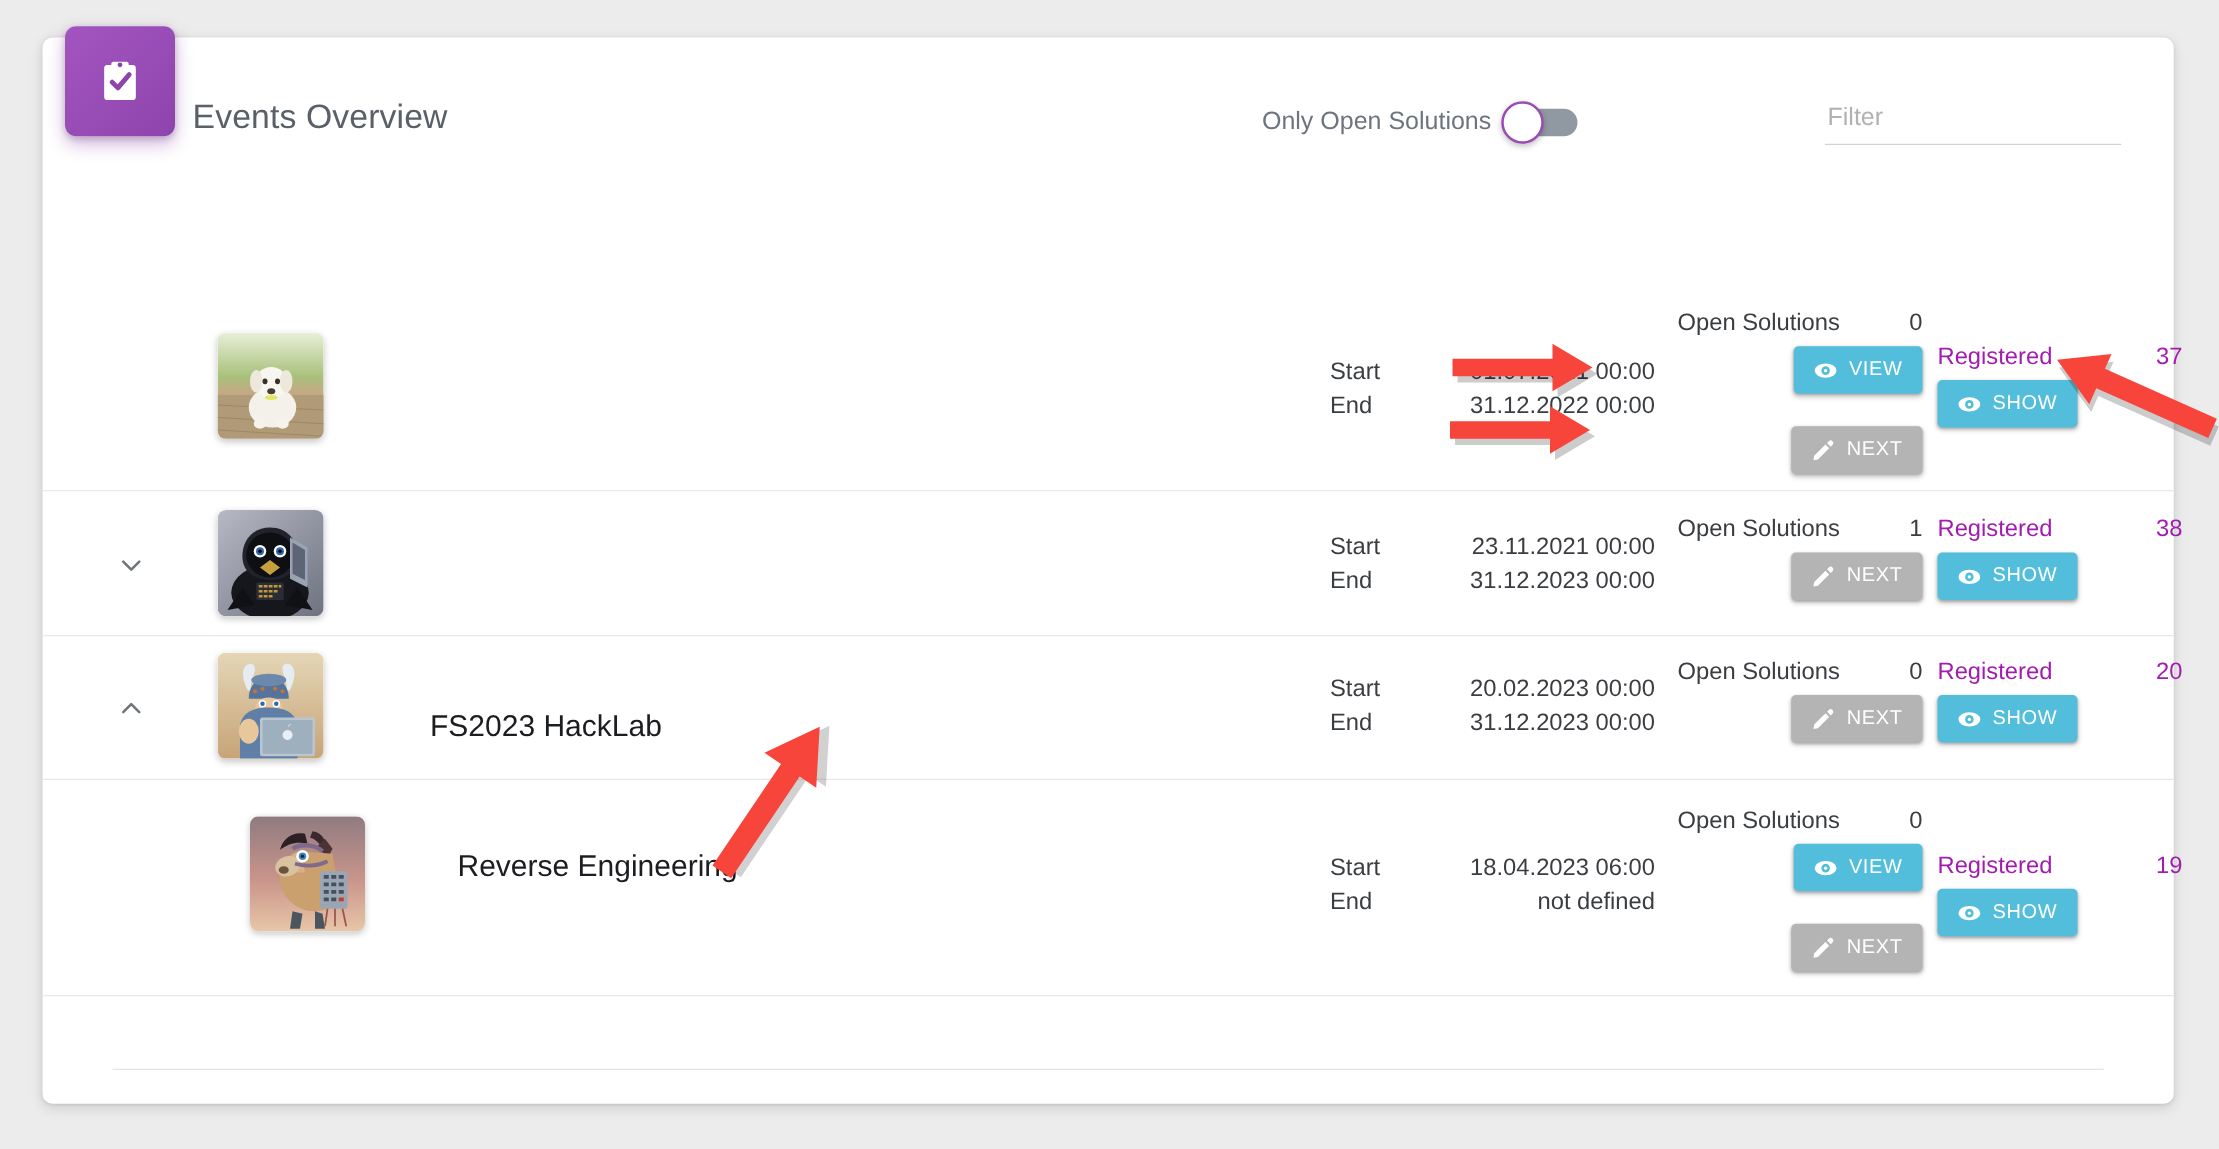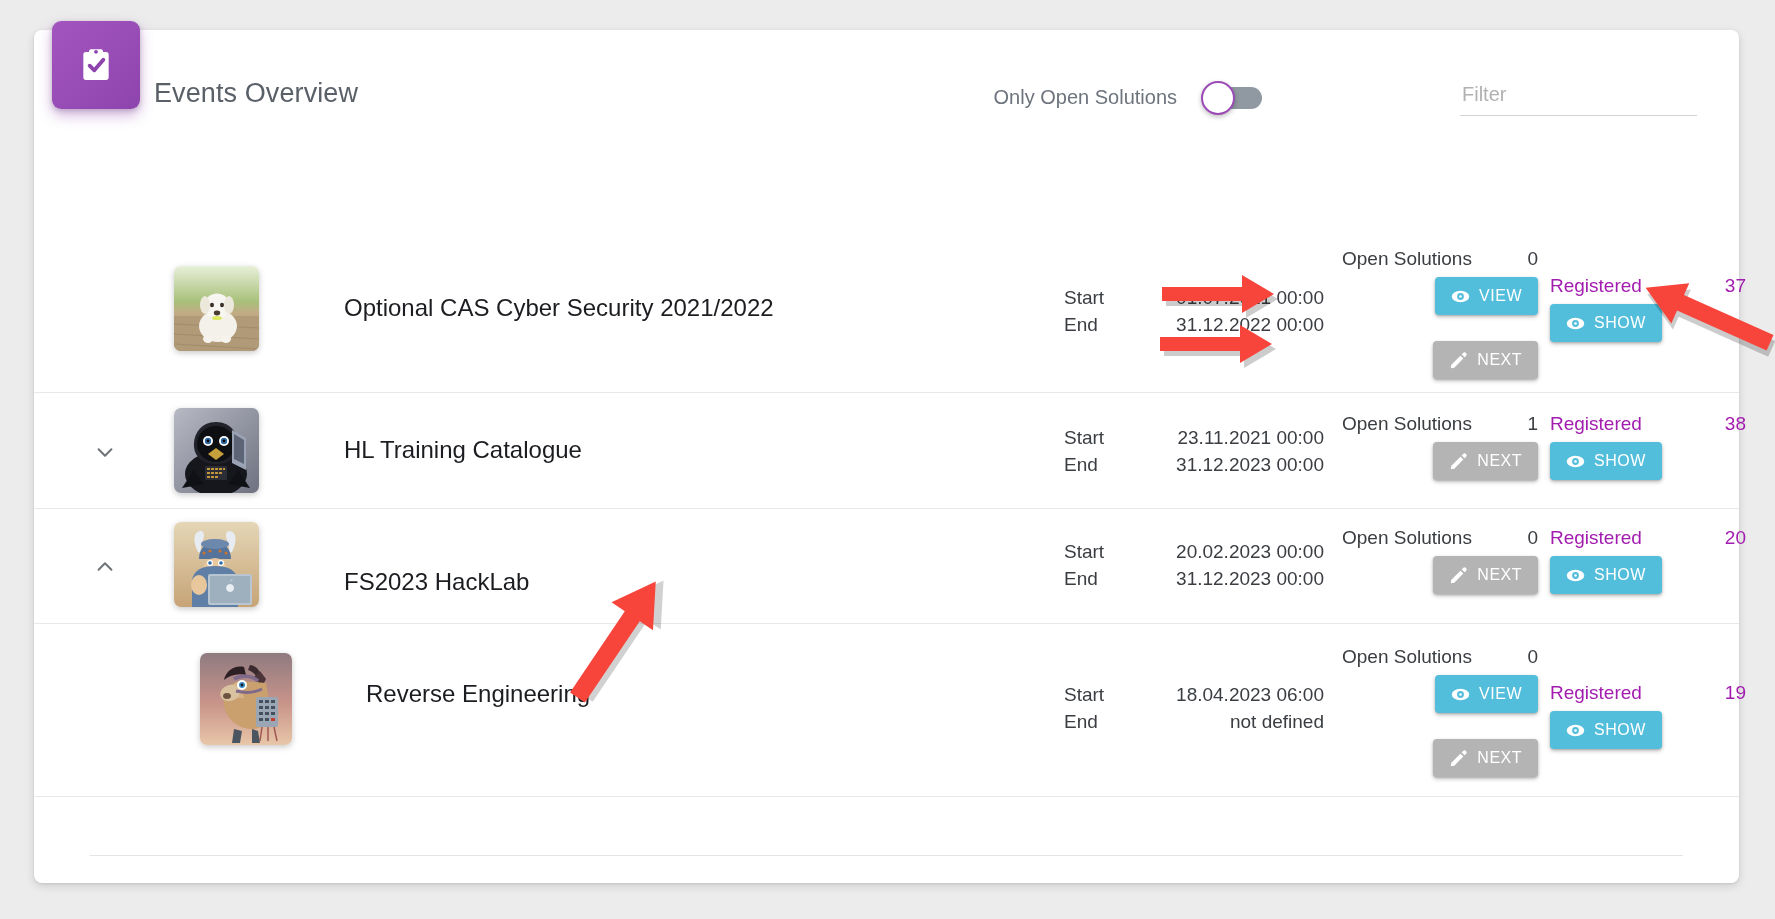--- a/index.html
+++ b/index.html
@@ -65,21 +65,21 @@
     letter-spacing: .1px;
     white-space: nowrap;
   }
 
   .toggle-wrap {
     position: absolute;
     right: 477px;
     top: 56px;
     display: flex;
     align-items: center;
-    gap: 29px;
+    gap: 13px;
   }
   .toggle-label {
     font-size: 20px;
     color: #6d747d;
     white-space: nowrap;
   }
   .switch {
     position: relative;
     width: 56px;
     height: 22px;
@@ -313,21 +313,20 @@
             <ellipse cx="31" cy="39" rx="5" ry="9" fill="#ede8dc"></ellipse>
             <ellipse cx="55" cy="39" rx="5" ry="9" fill="#ede8dc"></ellipse>
             <ellipse cx="38" cy="39" rx="2" ry="2.3" fill="#3a3027"></ellipse>
             <ellipse cx="48" cy="39" rx="2" ry="2.3" fill="#3a3027"></ellipse>
             <ellipse cx="43" cy="47" rx="3.2" ry="2.4" fill="#4a3c30"></ellipse>
             <ellipse cx="43" cy="52" rx="5" ry="2" fill="#d9e84a" opacity="0.85"></ellipse>
             <ellipse cx="34" cy="73" rx="5" ry="4" fill="#f6f3ec"></ellipse>
             <ellipse cx="52" cy="73" rx="5" ry="4" fill="#f6f3ec"></ellipse>
           </svg>
         </div>
-        <div class="ev-title" style="left:310px; top:56px;">Optional CAS Cyber Security 2021/2022</div>
 
         <div class="duration" style="left:1030px; top:47px;">
           <div class="dr">
             <span class="dlab">Start</span>
             <span class="dval">01.07.2021 00:00</span>
           </div>
           <div class="dr">
             <span class="dlab">End</span>
             <span class="dval">31.12.2022 00:00</span>
           </div>
@@ -420,21 +419,20 @@
                 <rect x="41" y="64" width="3" height="2"></rect>
                 <rect x="45" y="64" width="3" height="2"></rect>
               <rect x="33" y="68" width="3" height="2"></rect>
                 <rect x="37" y="68" width="3" height="2"></rect>
                 <rect x="41" y="68" width="3" height="2"></rect>
             </g>
             <path d="M58 22 L72 30 L72 62 L58 55 Z" fill="#9aa3b4"></path>
             <path d="M60 26 L70 32 L70 56 L60 51 Z" fill="#5c6475"></path>
           </svg>
         </div>
-        <div class="ev-title" style="left:310px; top:43px;">HL Training Catalogue</div>
 
         <div class="duration" style="left:1030px; top:32px;">
           <div class="dr">
             <span class="dlab">Start</span>
             <span class="dval">23.11.2021 00:00</span>
           </div>
           <div class="dr">
             <span class="dlab">End</span>
             <span class="dval">31.12.2023 00:00</span>
           </div>

